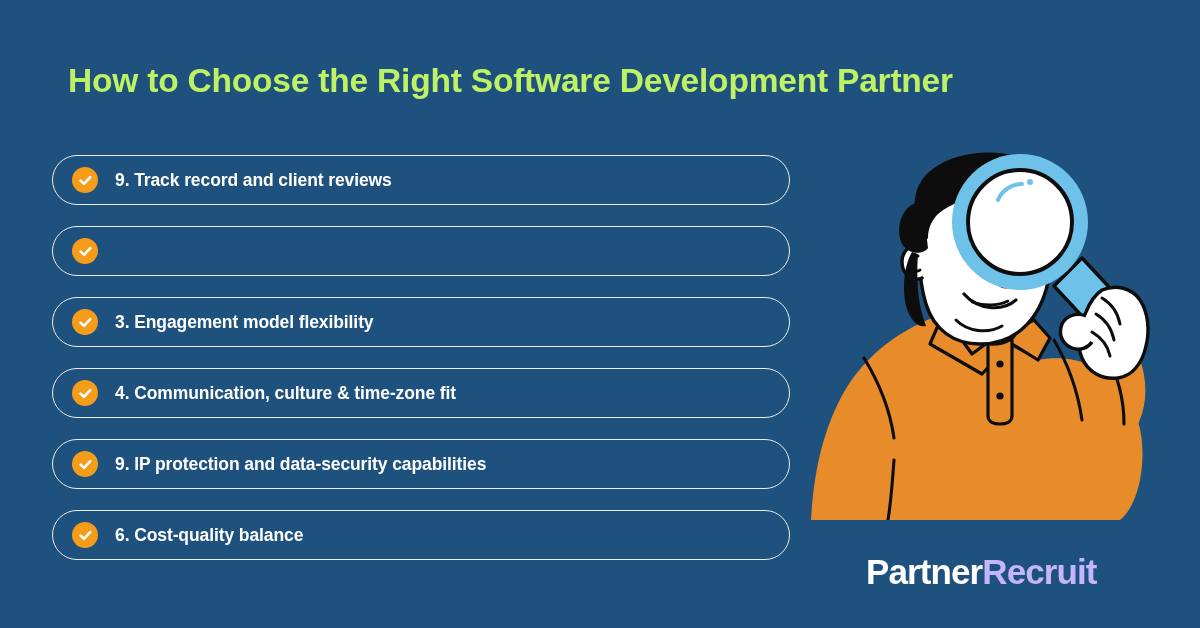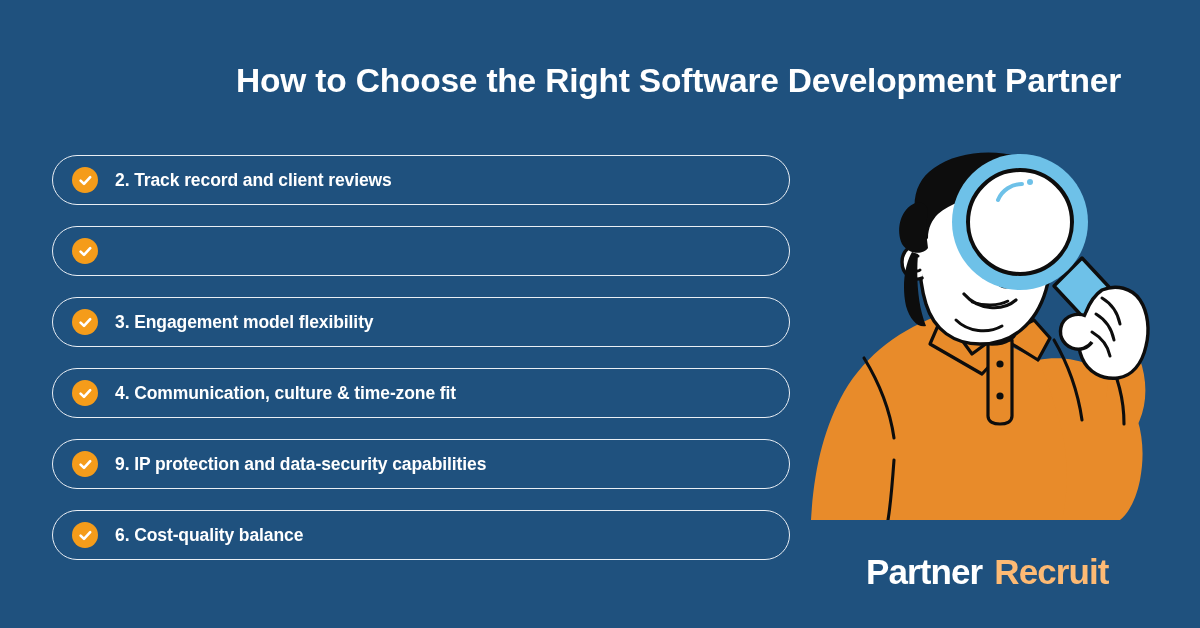--- a/index.html
+++ b/index.html
@@ -19,30 +19,29 @@
     position: relative;
     width: 1200px;
     height: 628px;
     background: #1f517e;
     overflow: hidden;
   }
 
   
   .title {
     position: absolute;
-    left: 51px;
+    left: 68px;
     top: 58px;
     width: 1070px;
     font-size: 33.5px;
     line-height: 46px;
     font-weight: 700;
-    color: #ffffff;
+    color: #bef264;
     letter-spacing: -0.2px;
     white-space: nowrap;
-    text-align: right;
   }
 
   
   .checklist {
     position: absolute;
     left: 52px;
     top: 155px;
     width: 738px;
   }
 
@@ -96,38 +95,38 @@
     position: absolute;
     left: 866px;
     top: 552px;
     font-size: 35px;
     font-weight: 700;
     letter-spacing: -0.9px;
     line-height: 40px;
     white-space: nowrap;
   }
   .logo-fastlane { color: #ffffff; }
-  .logo-recruit  { color: #fdba74; margin-left: 12px; }
+  .logo-recruit  { color: #c4b5fd; }
 </style>
 </head>
 <body>
 
 <div class="canvas">
 
   <div class="title">How to Choose the Right Software Development Partner</div>
 
   <div class="checklist">
 
     <div class="check-card">
       <span class="check-badge">
         <svg width="15" height="15" viewBox="0 0 15 15" aria-hidden="true">
           <path d="M2.6 7.6 L6.0 10.9 L12.2 4.2" fill="none" stroke="#ffffff" stroke-width="2.6" stroke-linecap="round" stroke-linejoin="round"></path>
         </svg>
       </span>
-      <span class="check-label">2. Track record and client reviews</span>
+      <span class="check-label">9. Track record and client reviews</span>
     </div>
 
     <div class="check-card">
       <span class="check-badge">
         <svg width="15" height="15" viewBox="0 0 15 15" aria-hidden="true">
           <path d="M2.6 7.6 L6.0 10.9 L12.2 4.2" fill="none" stroke="#ffffff" stroke-width="2.6" stroke-linecap="round" stroke-linejoin="round"></path>
         </svg>
       </span>
     </div>
 

